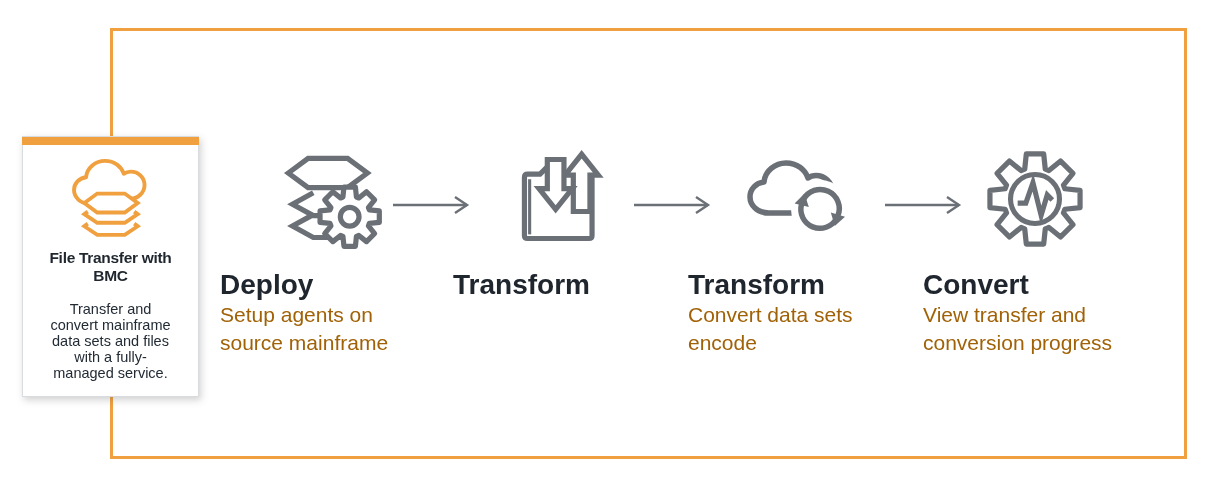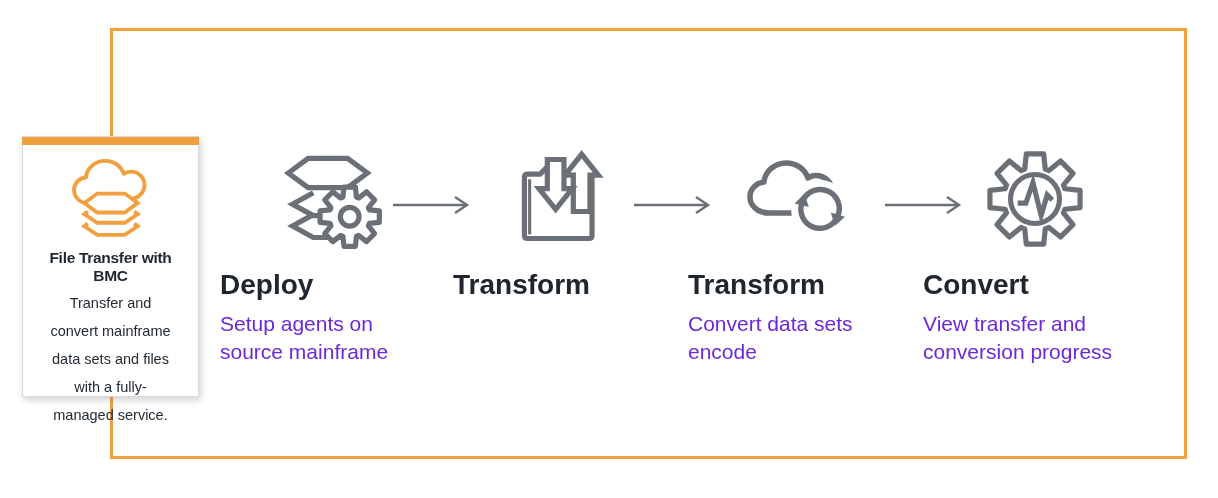--- a/index.html
+++ b/index.html
@@ -46,23 +46,23 @@
   .card-icon { margin-top: 16px; height: 88px; }
   .card-title {
     margin-top: 8px;
     font-size: 15.5px;
     font-weight: 700;
     letter-spacing: -0.3px;
     line-height: 18px;
     color: #1f262e;
   }
   .card-desc {
-    margin-top: 4px;
+    margin-top: 16px;
     font-size: 14.5px;
-    line-height: 28px;
+    line-height: 16px;
     white-space: pre-line;
     color: #232b35;
   }
   
   .step {
     position: absolute;
     top: 143px;
     width: 224px;
     text-align: left;
     z-index: 2;
@@ -74,25 +74,24 @@
     justify-content: center;
   }
   .step-title {
     margin-top: 14px;
     font-size: 28px;
     font-weight: 700;
     line-height: 32px;
     color: #20262e;
   }
   .step-desc {
-    margin-top: 9px;
     font-size: 21px;
     line-height: 28px;
     white-space: pre-line;
-    color: #6d28d9;
+    color: #a16207;
   }
   .step-deploy    { left: 220px; }
   .step-transfer  { left: 453px; }
   .step-transform { left: 688px; }
   .step-monitor   { left: 923px; }
   
   .arrow {
     position: absolute;
     top: 194px;
     width: 82px; height: 22px;

